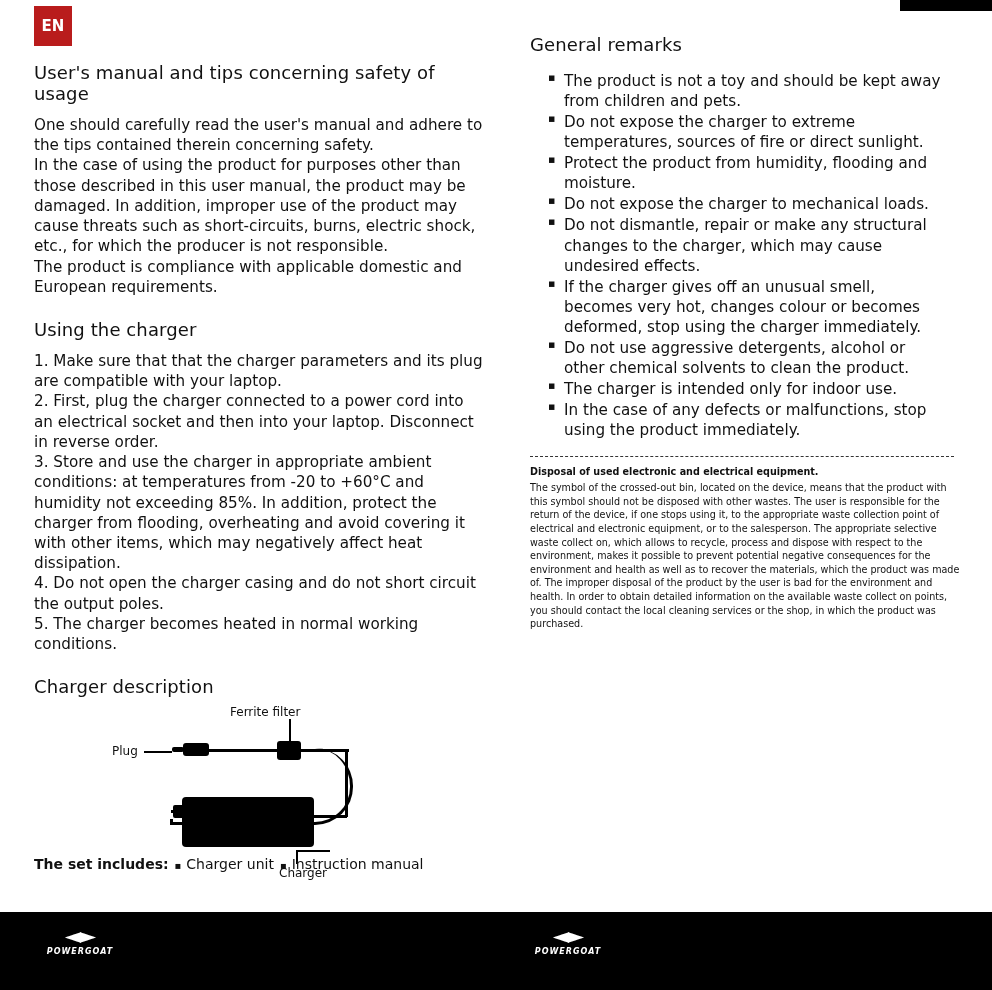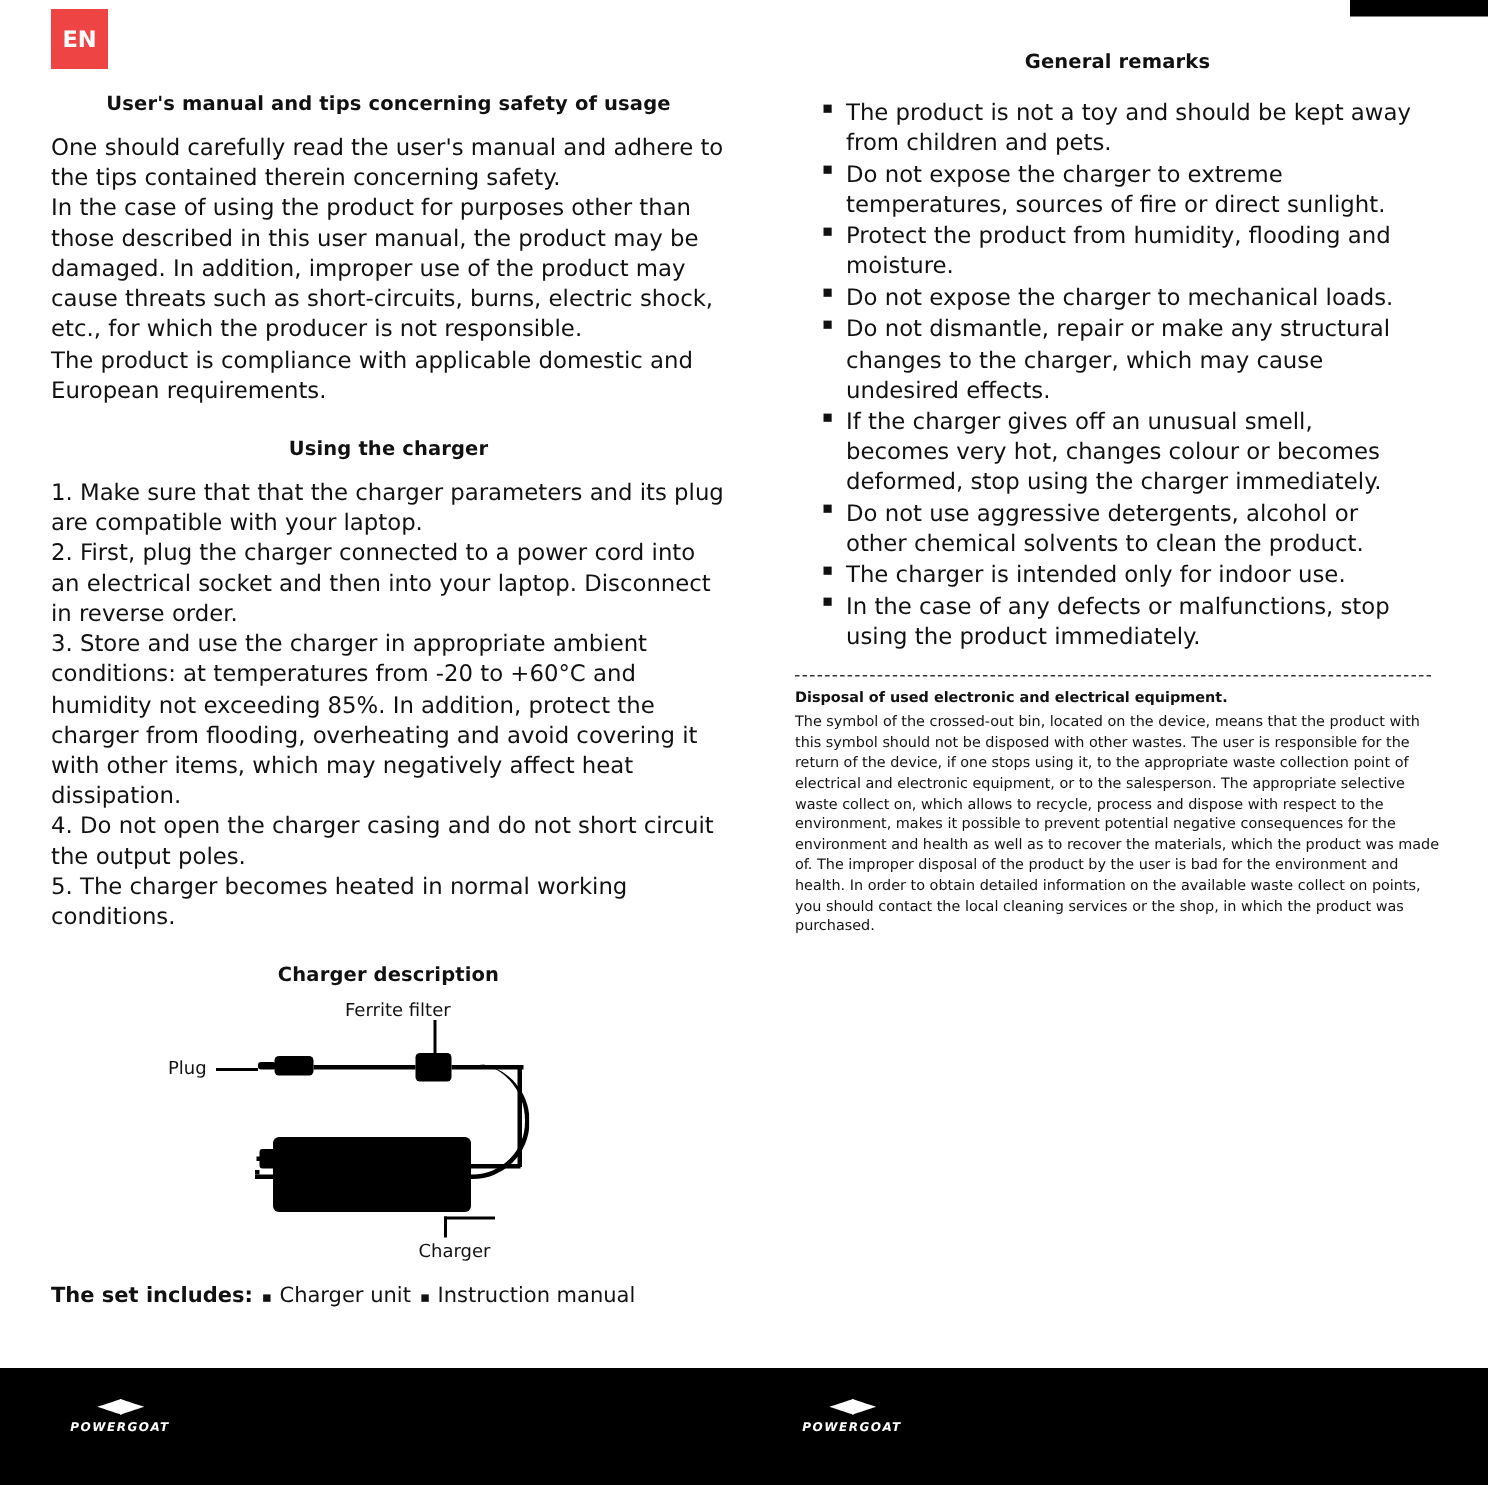--- a/index.html
+++ b/index.html
@@ -64,21 +64,21 @@
     font-style: italic;
   }
 
   
   .en-badge {
     position: absolute;
     left: 34px;
     top: 6px;
     width: 38px;
     height: 40px;
-    background: #ef4444;
+    background: #b91c1c;
     color: #ffffff;
     font-size: 15px;
     font-weight: bold;
     display: flex;
     align-items: center;
     justify-content: center;
   }
 
   .col-left {
     position: absolute;
@@ -87,25 +87,24 @@
     width: 450px;
   }
   .col-right {
     position: absolute;
     left: 530px;
     top: 34px;
     width: 430px;
   }
 
   h2.sec {
-    font-size: 13px;
-    font-weight: bold;
+    font-size: 18px;
+    font-weight: normal;
     margin: 0 0 11px 0;
     letter-spacing: 0.1px;
-    text-align: center;
   }
   h2.sec.tight { margin-bottom: 8px; }
 
   p.body {
     font-size: 15.2px;
     line-height: 1.33;
     margin: 0 0 12px 0;
   }
 
   .spacer-s { height: 10px; }

